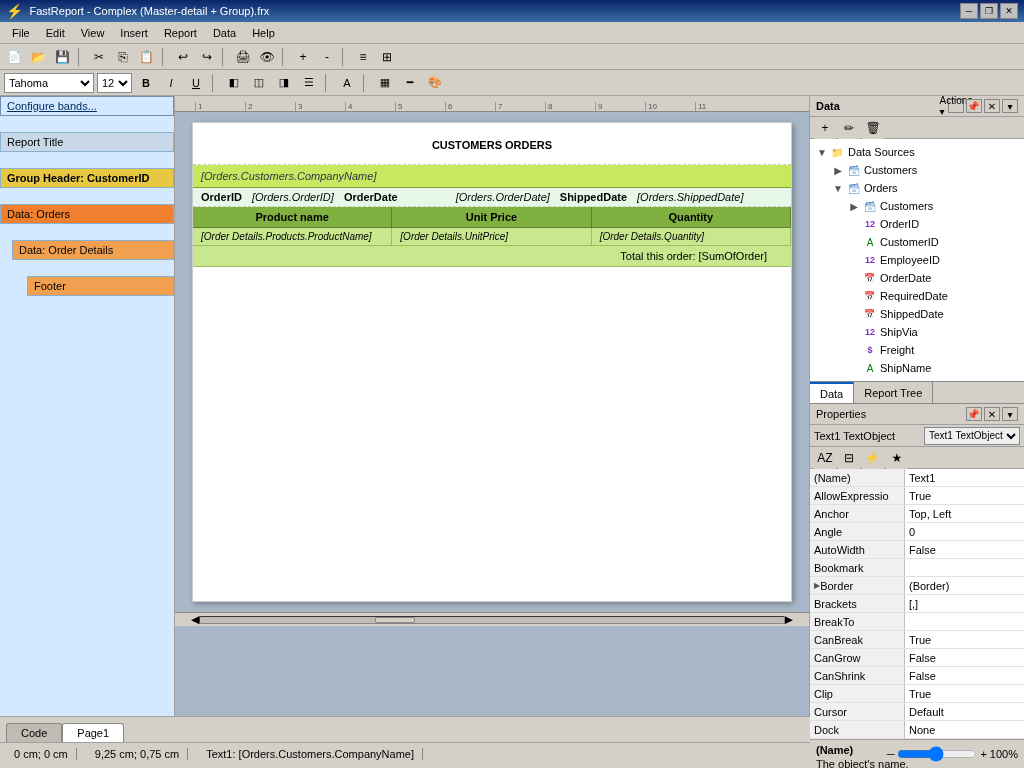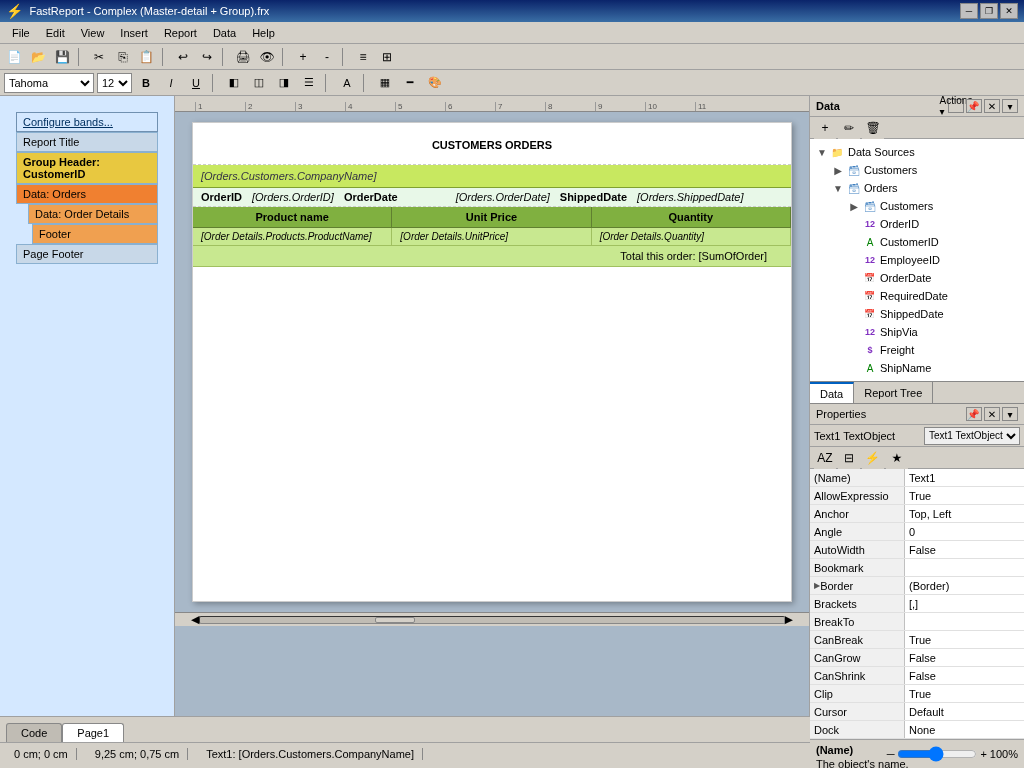--- a/index.html
+++ b/index.html
@@ -79,43 +79,43 @@
       display: flex; align-items: center; justify-content: center; font-size: 11px;
     }
 
     
     .left-panel {
       width: 175px;
       background: #d4e8ff;
       border-right: 1px solid #a0a0a0;
       display: flex;
       flex-direction: column;
-      padding: 16px;
-      gap: 0;
+      padding: 0;
+      gap: 16px;
     }
     .band-config {
       background: #d4e8ff;
       border: 1px solid #7090b0;
       padding: 3px 6px;
       cursor: pointer;
       font-size: 11px;
       color: #003060;
       text-decoration: underline;
     }
     .band-item {
       border: 1px solid #8ab0d0;
       padding: 3px 6px;
       font-size: 11px;
       cursor: pointer;
     }
     .band-report-title { background: #c8d8e8; color: #000; }
     .band-group-header { background: #e8c840; color: #000; font-weight: bold; }
     .band-data { background: #f08030; color: #000; }
     .band-data-detail { background: #f0a050; color: #000; margin-left: 12px; }
-    .band-footer { background: #f0a050; color: #000; margin-left: 16px; }
+    .band-footer { background: #f0a050; color: #000; margin-left: 27px; }
     .band-page-footer { background: #c8d8e8; color: #000; }
 
     
     .canvas-area {
       flex: 1;
       background: #a8b8c8;
       overflow: auto;
       display: flex;
       flex-direction: column;
       align-items: center;
@@ -508,23 +508,20 @@
     </div>
     <div class="band-item band-data">
       <span>Data: Orders</span>
     </div>
     <div class="band-item band-data-detail">
       <span>Data: Order Details</span>
     </div>
     <div class="band-item band-footer">
       <span>Footer</span>
     </div>
-    <div class="band-item band-page-footer">
-      <span>Page Footer</span>
-    </div>
   </div>
 
   <div class="canvas-area">
 
     <div class="ruler-h">
       <div class="ruler-marks">
         <div class="ruler-mark">1</div>
         <div class="ruler-mark">2</div>
         <div class="ruler-mark">3</div>
         <div class="ruler-mark">4</div>

